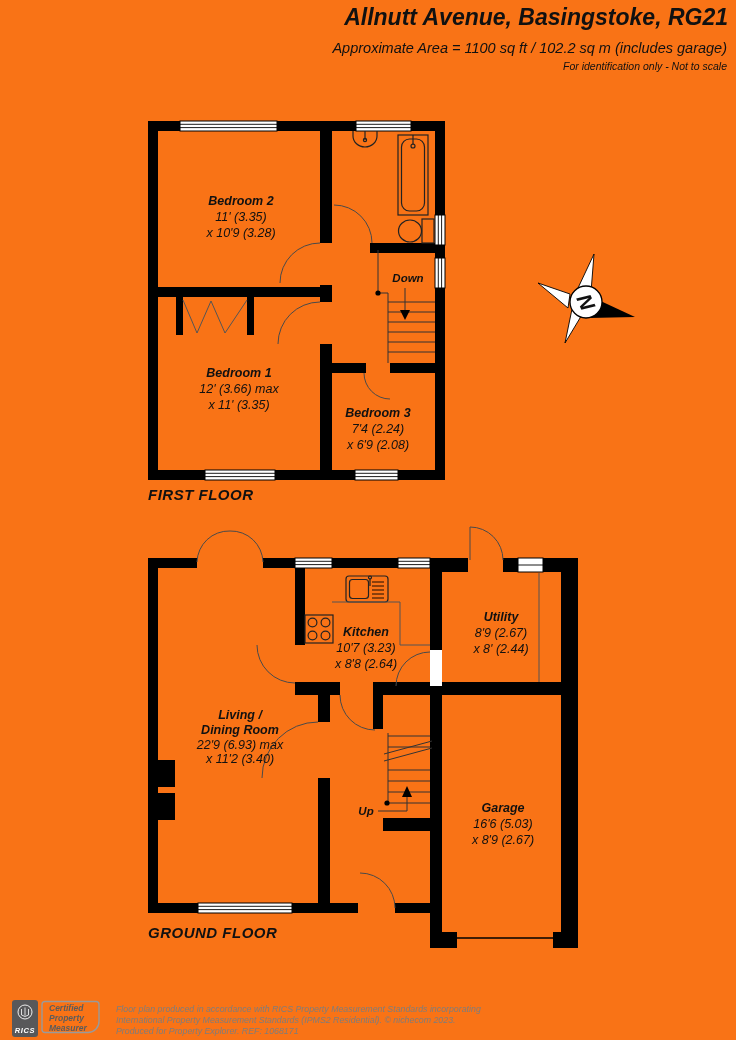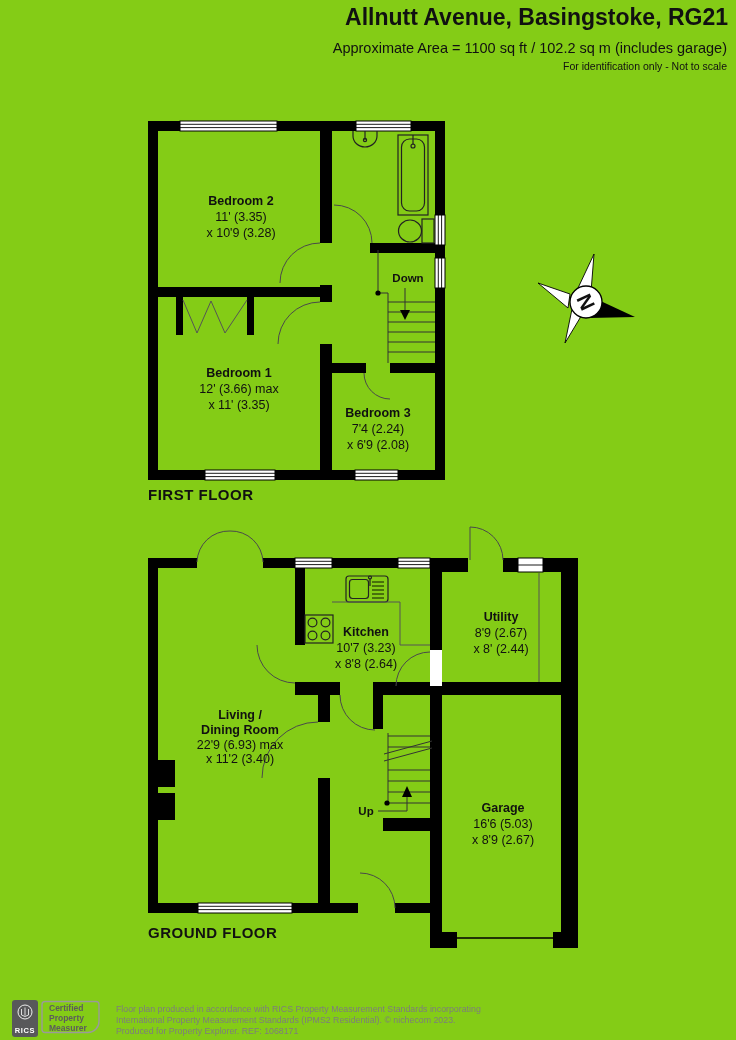--- a/index.html
+++ b/index.html
@@ -1,17 +1,17 @@
 <!DOCTYPE html>
 <html><head>
 <meta charset="utf-8">
 <style>
   html,body{margin:0;padding:0;background:#fff;}
-  .page{position:relative;width:736px;height:1040px;background:#84cc16;overflow:hidden;
-        font-family:"Liberation Sans", sans-serif;}
+  .page{position:relative;width:736px;height:1040px;background:#f97316;overflow:hidden;
+        font-family:"Liberation Sans", sans-serif;font-style:italic;}
   svg text{font-family:"Liberation Sans", sans-serif;fill:#111;}
   .t-title{font-size:23px;font-weight:700;}
   .t-sub{font-size:14.5px;font-weight:400;}
   .t-note{font-size:10.5px;font-weight:400;}
   .t-room{font-size:12.5px;font-weight:700;}
   .t-dim{font-size:12.5px;font-weight:400;}
   .t-floor{font-size:15px;font-weight:700;letter-spacing:.5px;}
   .t-stair{font-size:11.5px;font-weight:700;}
   .t-compass{font-size:21px;font-weight:700;}
   .t-rics{font-size:7.5px;font-weight:700;fill:#fff;letter-spacing:.6px;}

